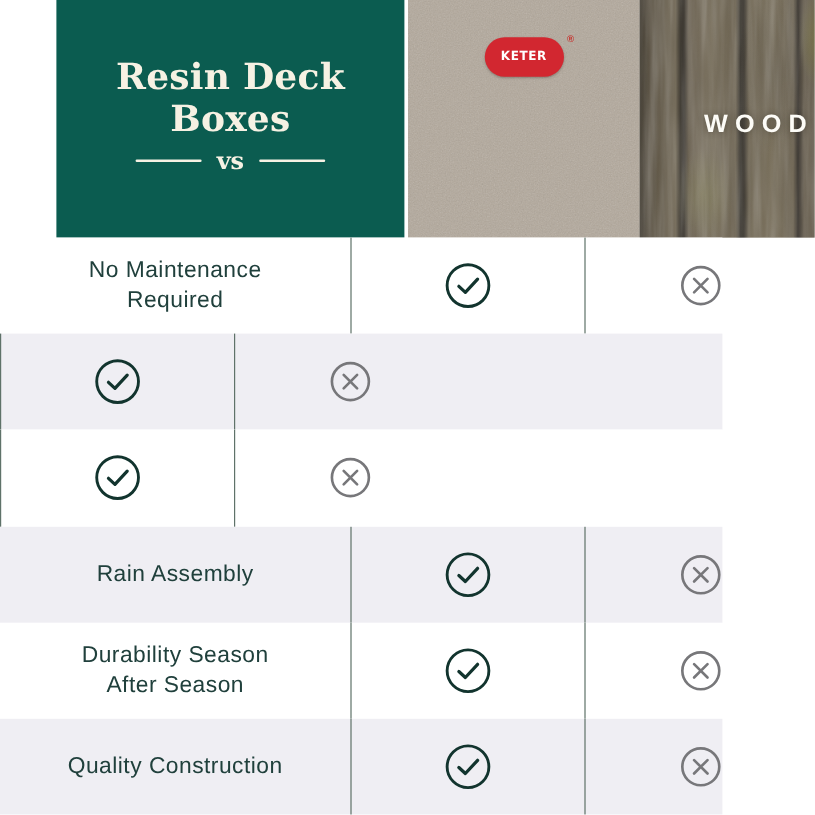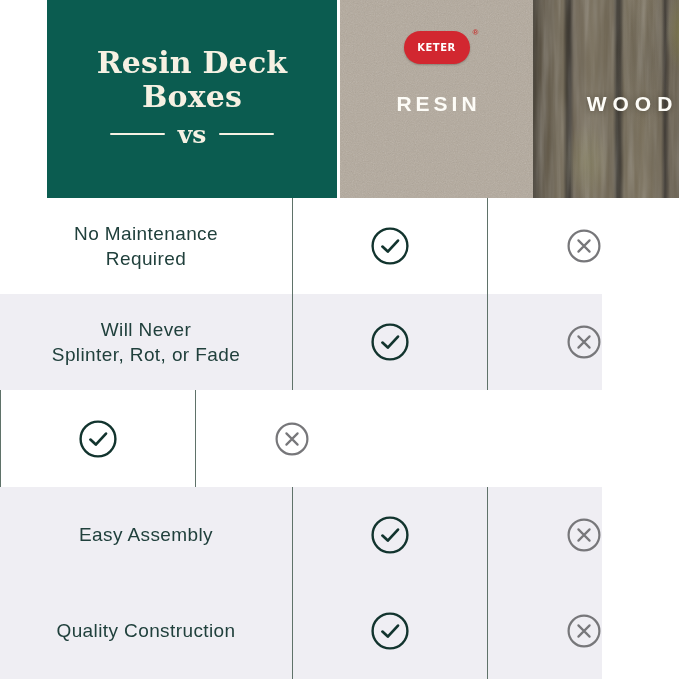--- a/index.html
+++ b/index.html
@@ -16,21 +16,21 @@
   }
   .title-line{
     font-family:"DejaVu Serif","Liberation Serif",serif;
     font-weight:bold;font-size:30px;color:#f6f1e3;line-height:1.15;
     text-align:center;letter-spacing:.2px;
   }
   .vs-row{display:flex;align-items:center;gap:13px;margin:7px 0 6px 0;}
   .vs-rule{width:55px;height:2.5px;background:#f6f1e3;border-radius:2px;}
   .vs-text{
     font-family:"DejaVu Serif","Liberation Serif",serif;font-weight:bold;
-    font-size:25px;color:#f6f1e3;line-height:1;
+    font-size:20px;color:#f6f1e3;line-height:1;
   }
   .resin-panel{position:relative;width:193px;height:198px;flex:none;background:#b3a99c;overflow:hidden;}
   .wood-panel{
     position:relative;width:193px;height:198px;flex:none;overflow:hidden;
     background:
       radial-gradient(ellipse 26px 60px at 78% 16%, rgba(150,150,62,.45), transparent 70%),
       radial-gradient(ellipse 20px 70px at 92% 55%, rgba(122,126,56,.42), transparent 70%),
       radial-gradient(ellipse 34px 55px at 28% 82%, rgba(140,140,72,.28), transparent 70%),
       radial-gradient(ellipse 44px 95px at 58% 30%, rgba(58,50,36,.30), transparent 72%),
       linear-gradient(90deg,
@@ -95,21 +95,20 @@
             <feTurbulence type="fractalNoise" baseFrequency="0.9" numOctaves="2" stitchTiles="stitch"></feTurbulence>
             <feColorMatrix type="saturate" values="0"></feColorMatrix>
           </filter>
         </defs>
         <rect width="193" height="198" filter="url(#resinNoise)" opacity="0.28"></rect>
       </svg>
       <div class="keter-pill">
         <span class="keter-text">KETER</span>
         <span class="keter-reg">®</span>
       </div>
-      <div class="col-label resin-label">RESIN</div>
     </div>
 
     <div class="wood-panel">
       <svg class="tex" width="193" height="198">
         <defs>
           <filter id="woodGrain" x="0" y="0" width="100%" height="100%">
             <feTurbulence type="fractalNoise" baseFrequency="0.14 0.012" numOctaves="3" stitchTiles="stitch"></feTurbulence>
             <feColorMatrix type="saturate" values="0"></feColorMatrix>
           </filter>
         </defs>
@@ -135,24 +134,20 @@
       </div>
       <div class="cell cell-wood">
         <svg class="icon-x" width="36" height="36" viewBox="0 0 36 36" fill="none" stroke="#77777a">
             <circle cx="18" cy="18" r="15.4" stroke-width="2.2"></circle>
             <path d="M12.4 12.4 L23.6 23.6 M23.6 12.4 L12.4 23.6" stroke-width="2.2" stroke-linecap="round"></path>
           </svg>
       </div>
     </div>
 
     <div class="row alt">
-      <div class="cell cell-feature">
-        <div class="feature">Will Never
-Splinter, Rot, or Fade</div>
-      </div>
       <div class="cell cell-resin">
         <svg class="icon-check" width="40" height="40" viewBox="0 0 40 40" fill="none" stroke="#12342e">
             <circle cx="20" cy="20" r="17.4" stroke-width="2.4"></circle>
             <path d="M12.4 20.6 L17.8 25.6 L28 14.6" stroke-width="2.7" stroke-linecap="round" stroke-linejoin="round"></path>
           </svg>
       </div>
       <div class="cell cell-wood">
         <svg class="icon-x" width="36" height="36" viewBox="0 0 36 36" fill="none" stroke="#77777a">
             <circle cx="18" cy="18" r="15.4" stroke-width="2.2"></circle>
             <path d="M12.4 12.4 L23.6 23.6 M23.6 12.4 L12.4 23.6" stroke-width="2.2" stroke-linecap="round"></path>
@@ -170,36 +165,54 @@
       <div class="cell cell-wood">
         <svg class="icon-x" width="36" height="36" viewBox="0 0 36 36" fill="none" stroke="#77777a">
             <circle cx="18" cy="18" r="15.4" stroke-width="2.2"></circle>
             <path d="M12.4 12.4 L23.6 23.6 M23.6 12.4 L12.4 23.6" stroke-width="2.2" stroke-linecap="round"></path>
           </svg>
       </div>
     </div>
 
     <div class="row alt">
       <div class="cell cell-feature">
-        <div class="feature">Easy Assembly</div>
-      </div>
-      <div class="cell cell-resin">
-        <svg class="icon-check" width="40" height="40" viewBox="0 0 40 40" fill="none" stroke="#12342e">
-            <circle cx="20" cy="20" r="17.4" stroke-width="2.4"></circle>
-            <path d="M12.4 20.6 L17.8 25.6 L28 14.6" stroke-width="2.7" stroke-linecap="round" stroke-linejoin="round"></path>
-          </svg>
-      </div>
-      <div class="cell cell-wood">
-        <svg class="icon-x" width="36" height="36" viewBox="0 0 36 36" fill="none" stroke="#77777a">
-            <circle cx="18" cy="18" r="15.4" stroke-width="2.2"></circle>
-            <path d="M12.4 12.4 L23.6 23.6 M23.6 12.4 L12.4 23.6" stroke-width="2.2" stroke-linecap="round"></path>
-          </svg>
-      </div>
-    </div>
-
+        <div class="feature">Rain Assembly</div>
+      </div>
+      <div class="cell cell-resin">
+        <svg class="icon-check" width="40" height="40" viewBox="0 0 40 40" fill="none" stroke="#12342e">
+            <circle cx="20" cy="20" r="17.4" stroke-width="2.4"></circle>
+            <path d="M12.4 20.6 L17.8 25.6 L28 14.6" stroke-width="2.7" stroke-linecap="round" stroke-linejoin="round"></path>
+          </svg>
+      </div>
+      <div class="cell cell-wood">
+        <svg class="icon-x" width="36" height="36" viewBox="0 0 36 36" fill="none" stroke="#77777a">
+            <circle cx="18" cy="18" r="15.4" stroke-width="2.2"></circle>
+            <path d="M12.4 12.4 L23.6 23.6 M23.6 12.4 L12.4 23.6" stroke-width="2.2" stroke-linecap="round"></path>
+          </svg>
+      </div>
+    </div>
+
+    <div class="row">
+      <div class="cell cell-feature">
+        <div class="feature">Durability Season
+After Season</div>
+      </div>
+      <div class="cell cell-resin">
+        <svg class="icon-check" width="40" height="40" viewBox="0 0 40 40" fill="none" stroke="#12342e">
+            <circle cx="20" cy="20" r="17.4" stroke-width="2.4"></circle>
+            <path d="M12.4 20.6 L17.8 25.6 L28 14.6" stroke-width="2.7" stroke-linecap="round" stroke-linejoin="round"></path>
+          </svg>
+      </div>
+      <div class="cell cell-wood">
+        <svg class="icon-x" width="36" height="36" viewBox="0 0 36 36" fill="none" stroke="#77777a">
+            <circle cx="18" cy="18" r="15.4" stroke-width="2.2"></circle>
+            <path d="M12.4 12.4 L23.6 23.6 M23.6 12.4 L12.4 23.6" stroke-width="2.2" stroke-linecap="round"></path>
+          </svg>
+      </div>
+    </div>
 
     <div class="row alt">
       <div class="cell cell-feature">
         <div class="feature">Quality Construction</div>
       </div>
       <div class="cell cell-resin">
         <svg class="icon-check" width="40" height="40" viewBox="0 0 40 40" fill="none" stroke="#12342e">
             <circle cx="20" cy="20" r="17.4" stroke-width="2.4"></circle>
             <path d="M12.4 20.6 L17.8 25.6 L28 14.6" stroke-width="2.7" stroke-linecap="round" stroke-linejoin="round"></path>
           </svg>

